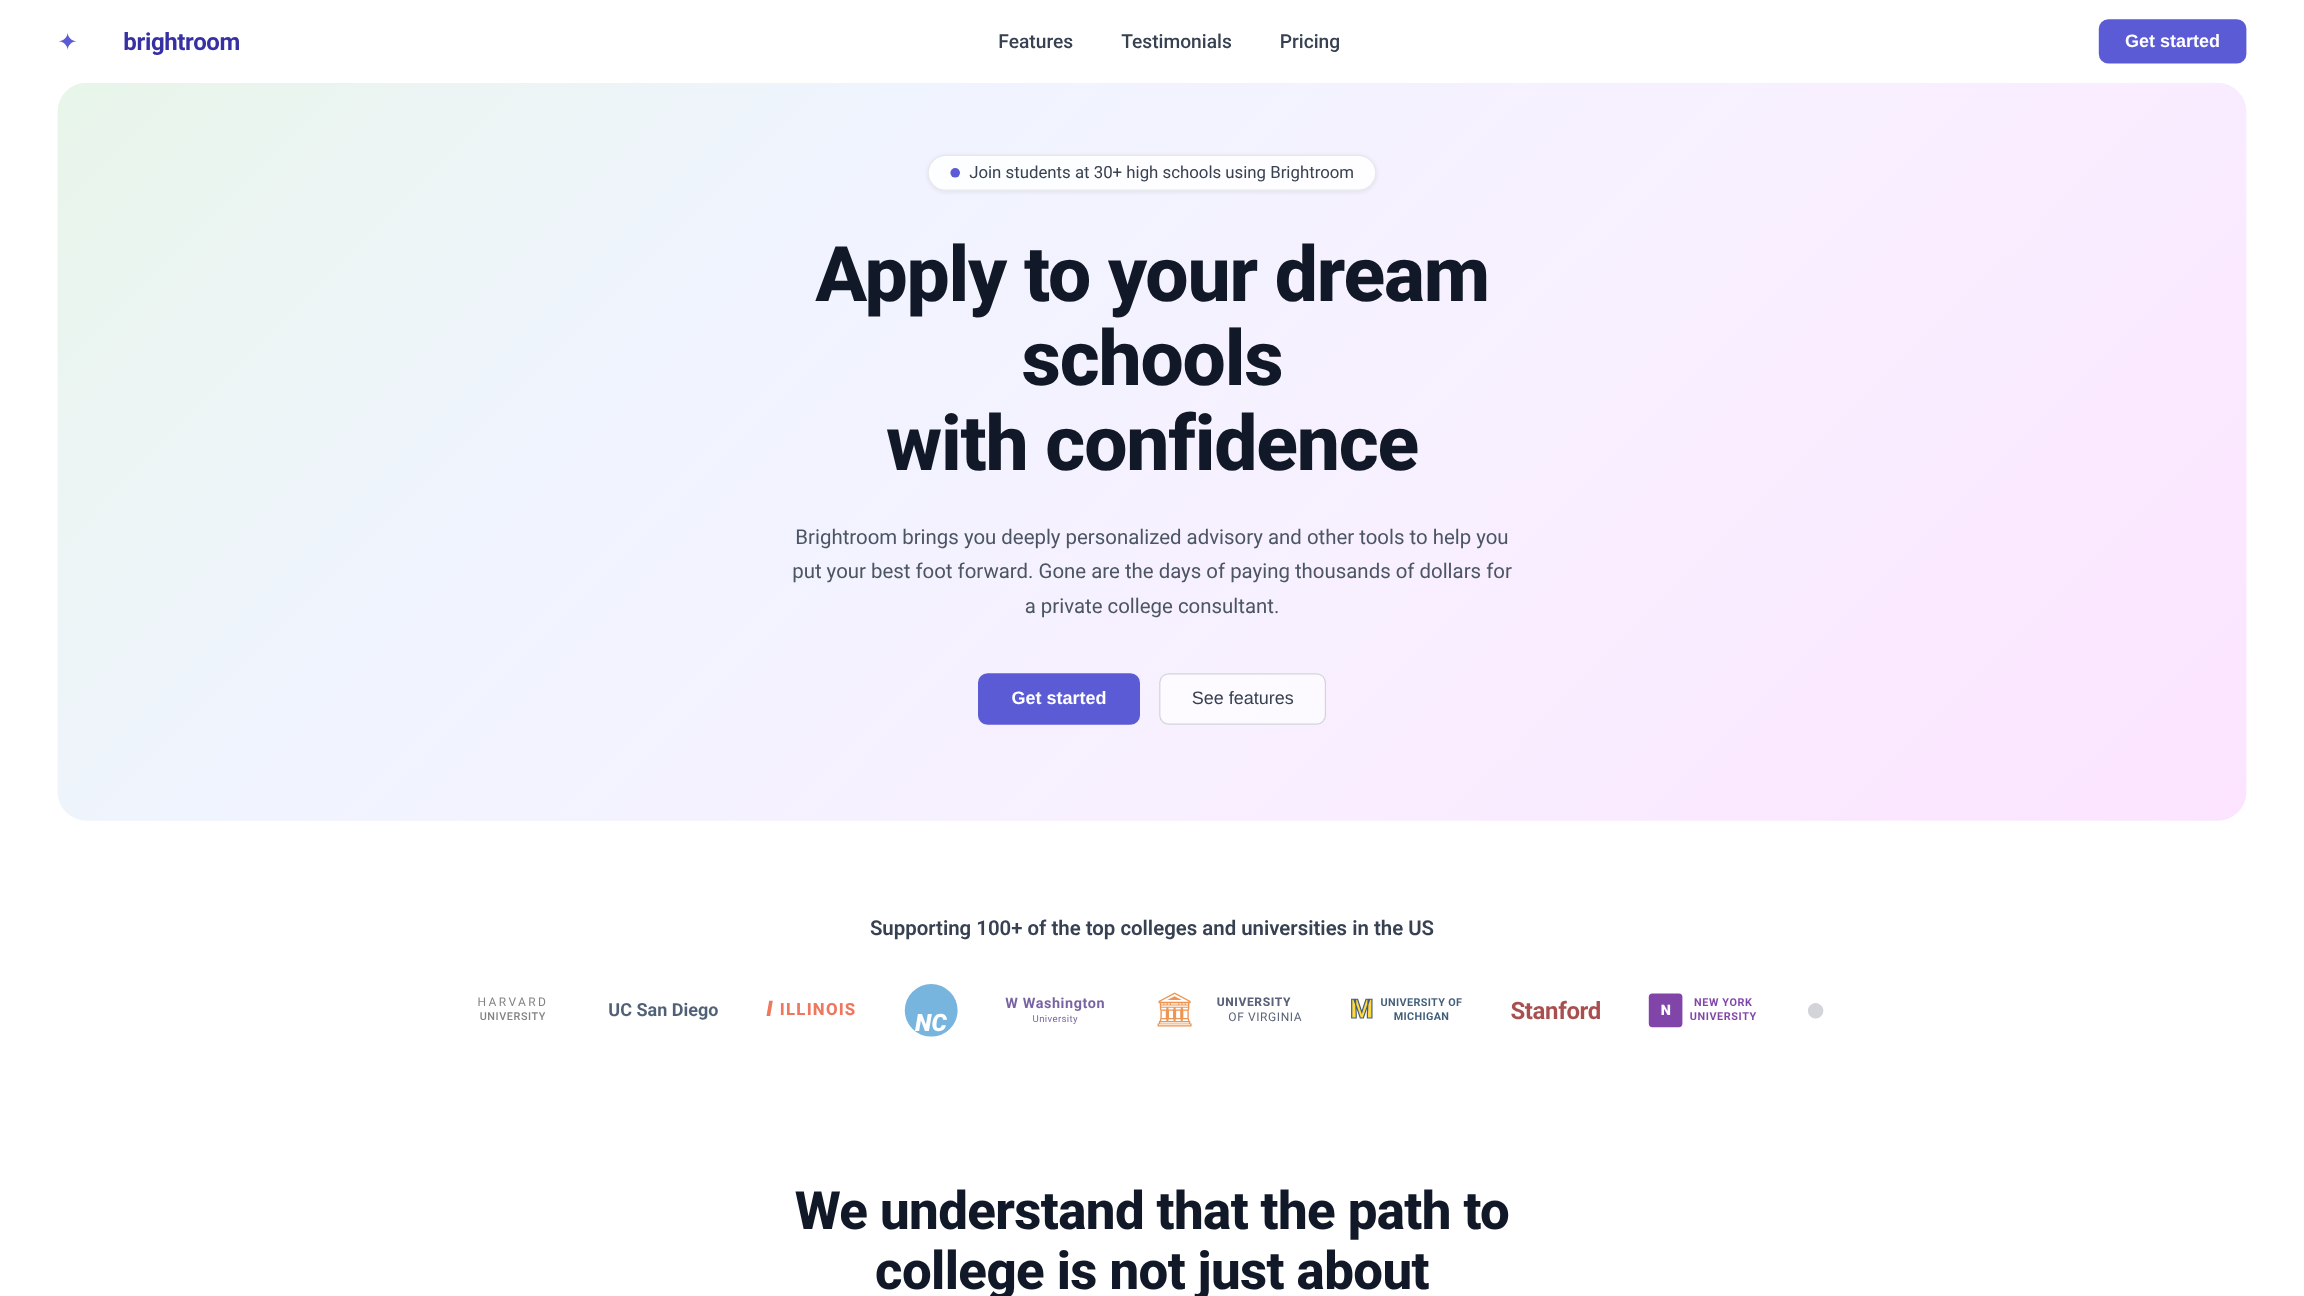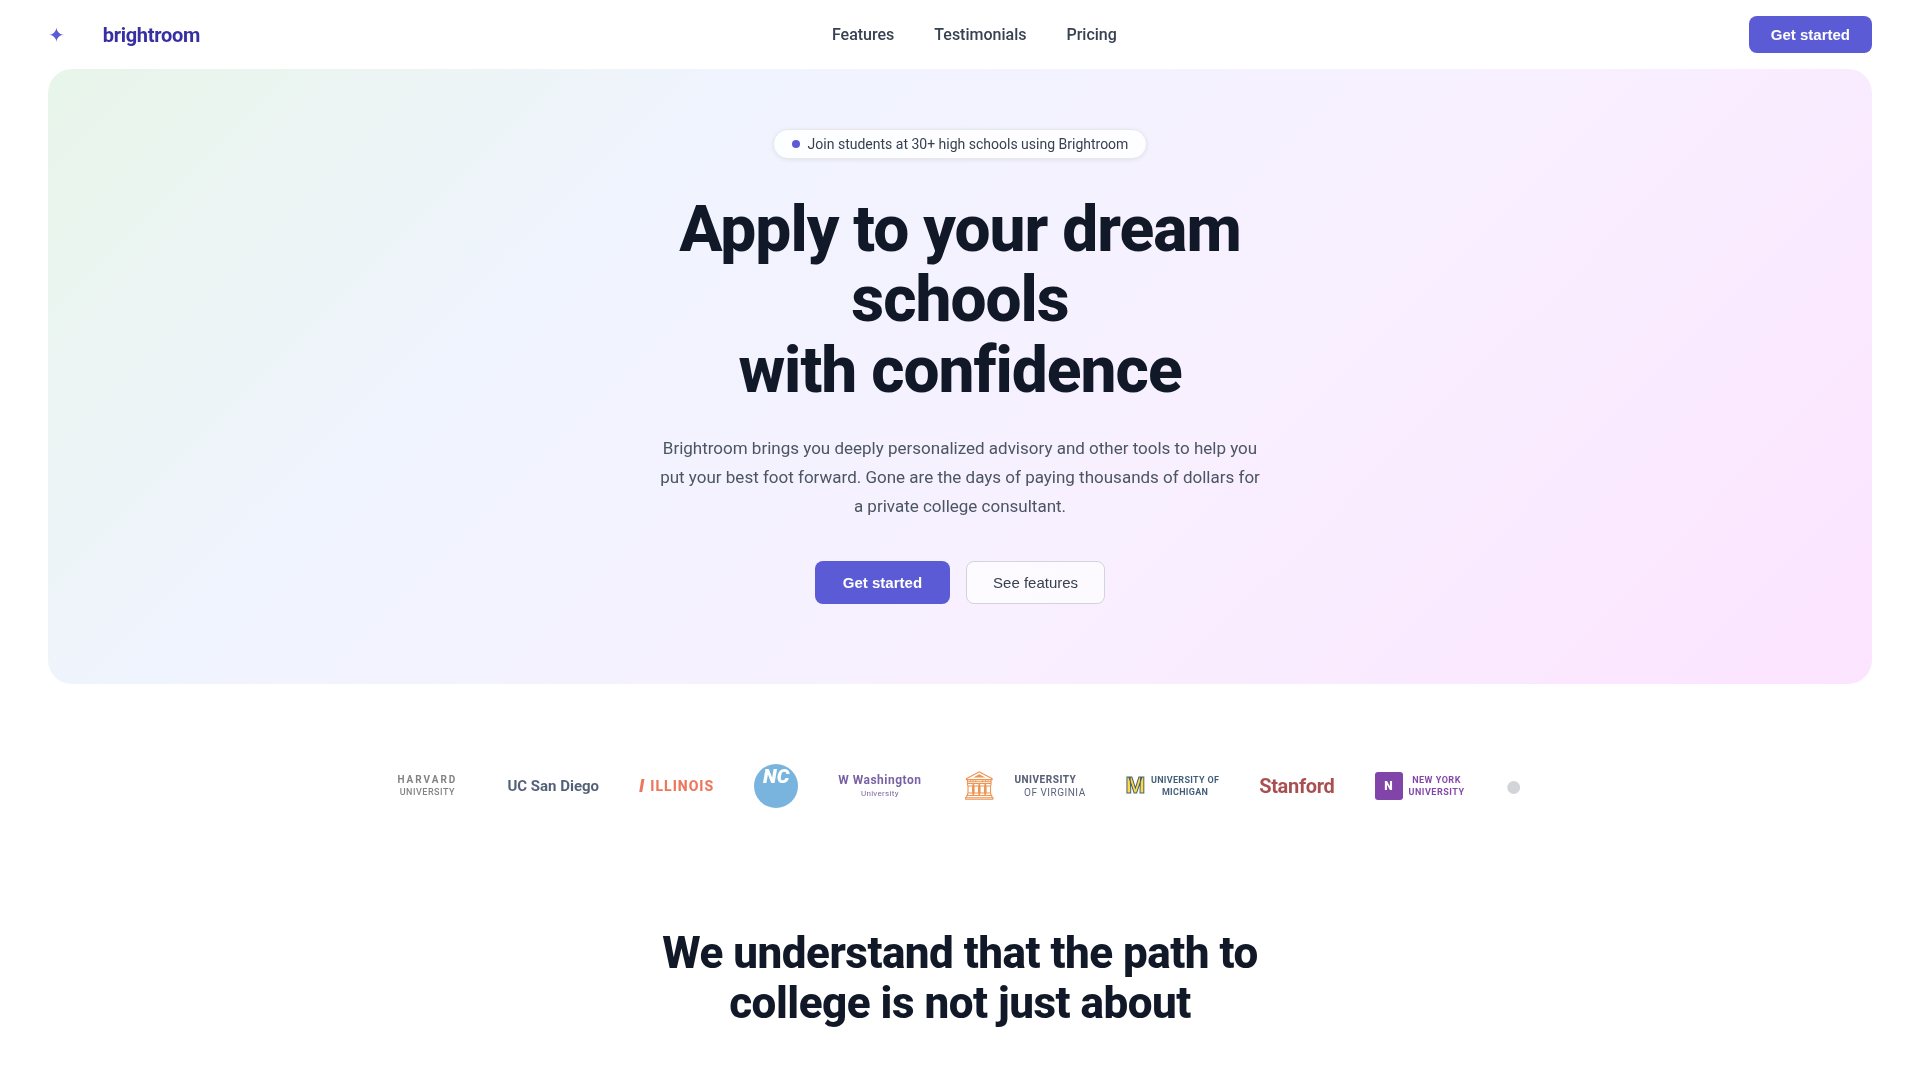--- a/index.html
+++ b/index.html
@@ -187,21 +187,21 @@
     .harvard-logo { color: #595959; font-size: 10px; font-weight: 700; letter-spacing: 0.5px; }
 
     .logo-wrapper {
       display: flex;
       flex-direction: column;
       align-items: center;
       gap: 2px;
     }
 
     .logo-main-text {
-      font-weight: 700;
+      font-weight: 400;
     }
 
     .logo-sub-text {
       font-size: 9px;
       font-weight: 500;
       text-transform: uppercase;
       letter-spacing: 0.5px;
     }
 
     
@@ -257,20 +257,21 @@
 
   <p class="hero-subtitle">Brightroom brings you deeply personalized advisory and other tools to help you put your best foot forward. Gone are the days of paying thousands of dollars for a private college consultant.</p>
 
   <div class="hero-buttons">
     <button class="btn-get-started-hero">Get started</button>
     <button class="btn-see-features">See features</button>
   </div>
 </section>
 
 <section class="universities-section">
+  <p class="universities-title">Supporting 100+ of the top colleges and universities in the US</p>
 
   <div class="universities-logos">
 
     <div class="university-logo">
       <div class="logo-wrapper harvard-logo">
         <span class="logo-main-text" style="font-size:10px; color:#595959; letter-spacing:2px;">HARVARD</span>
         <span class="logo-sub-text" style="color:#595959;">UNIVERSITY</span>
       </div>
     </div>
 
@@ -279,21 +280,21 @@
     </div>
 
     <div class="university-logo">
       <div style="display:flex; align-items:center; gap:6px;">
         <span style="font-size:18px; font-weight:900; color:#E84A27; font-style:italic;">I</span>
         <span style="font-size:14px; font-weight:800; color:#E84A27; letter-spacing:1px;">ILLINOIS</span>
       </div>
     </div>
 
     <div class="university-logo">
-      <div style="width:44px; height:44px; border-radius:50%; background:#4B9CD3; display:flex; align-items:flex-start; justify-content:center;">
+      <div style="width:44px; height:44px; border-radius:50%; background:#4B9CD3; display:flex; align-items:flex-end; justify-content:center;">
         <span style="font-size:20px; font-weight:900; color:#ffffff; font-style:italic;">NC</span>
       </div>
     </div>
 
     <div class="university-logo">
       <div class="logo-wrapper">
         <span style="font-size:12px; font-weight:700; color:#4b2e83; letter-spacing:0.5px;">W Washington</span>
         <span style="font-size:8px; color:#4b2e83; letter-spacing:0.3px;">University</span>
       </div>
     </div>

